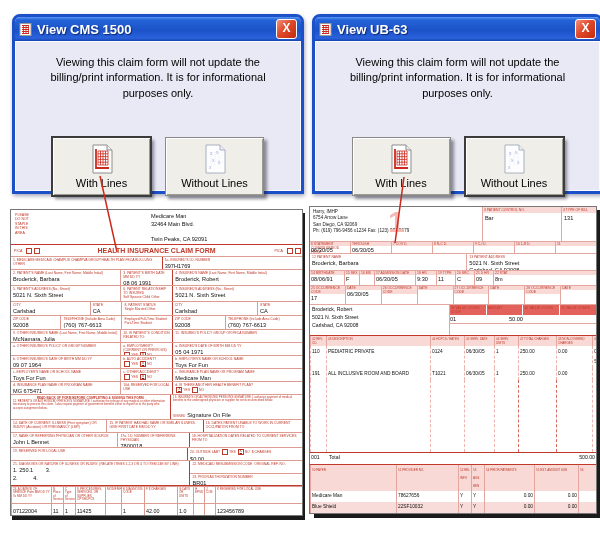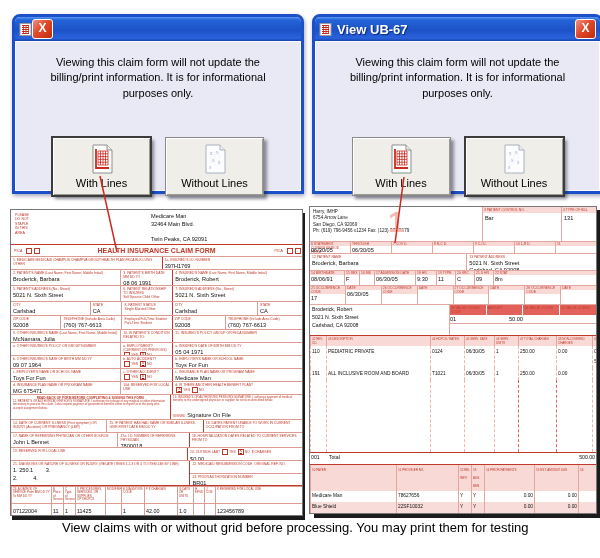--- a/index.html
+++ b/index.html
@@ -102,20 +102,21 @@
 
 <div id="stage">
 
   <div class="dlg" style="left:12px;top:14px;">
     <div class="tbar">
       <svg width="13" height="13" viewBox="0 0 13 13">
         <rect x="1" y="0.5" width="11" height="12" fill="#fff" stroke="#9a9a9a" stroke-width="1"></rect>
         <path d="M3 2.5h7M3 4.5h7M3 6.5h7M3 8.5h7M3 10.5h7" stroke="#cc2a1e" stroke-width="1"></path>
         <path d="M4.5 2v9M7 2v9M9.5 2v9" stroke="#cc2a1e" stroke-width="0.8"></path>
       </svg>
+      <span class="ttext">View CMS 1500</span>
       <div class="xbtn">X</div>
     </div>
     <div class="dbody">
       <div class="msg">Viewing this claim form will not update the billing/print information. It is for informational purposes only.</div>
       <div class="btnrow">
         <div class="btn focus">
           <svg width="26" height="30" viewBox="0 0 26 30">
             <path d="M4 1h14l5 5v23H4z" fill="#fff" stroke="#8d8d8d" stroke-width="1"></path>
             <path d="M18 1v5h5" fill="#eee" stroke="#8d8d8d" stroke-width="1"></path>
             <path d="M9 7h10v14H9z" fill="none" stroke="#cc2a1e" stroke-width="0.8"></path>
@@ -141,21 +142,21 @@
     </div>
   </div>
 
   <div class="dlg" style="left:312px;top:14px;width:285px;">
     <div class="tbar">
       <svg width="13" height="13" viewBox="0 0 13 13">
         <rect x="1" y="0.5" width="11" height="12" fill="#fff" stroke="#9a9a9a" stroke-width="1"></rect>
         <path d="M3 2.5h7M3 4.5h7M3 6.5h7M3 8.5h7M3 10.5h7" stroke="#cc2a1e" stroke-width="1"></path>
         <path d="M4.5 2v9M7 2v9M9.5 2v9" stroke="#cc2a1e" stroke-width="0.8"></path>
       </svg>
-      <span class="ttext">View UB-67</span>
+      <span class="ttext">View UB-63</span>
       <div class="xbtn">X</div>
     </div>
     <div class="dbody">
       <div class="msg">Viewing this claim form will not update the billing/print information. It is for informational purposes only.</div>
       <div class="btnrow">
         <div class="btn">
           <svg width="26" height="30" viewBox="0 0 26 30">
             <path d="M4 1h14l5 5v23H4z" fill="#fff" stroke="#8d8d8d" stroke-width="1"></path>
             <path d="M18 1v5h5" fill="#eee" stroke="#8d8d8d" stroke-width="1"></path>
             <path d="M9 7h10v14H9z" fill="none" stroke="#cc2a1e" stroke-width="0.8"></path>
@@ -690,16 +691,15 @@
     </div>
 
   </div>
 
   <svg id="pointers">
     <line x1="100" y1="176" x2="117" y2="252" stroke="#cc2a1e" stroke-width="1.5"></line>
     <line x1="404" y1="177" x2="395" y2="243" stroke="#cc2a1e" stroke-width="1.5"></line>
   </svg>
 
   <div class="caption">
-    <div>View claims with or without grid before processing. You may print them for testing</div>
   </div>
 
 </div>
 
 </body></html>

